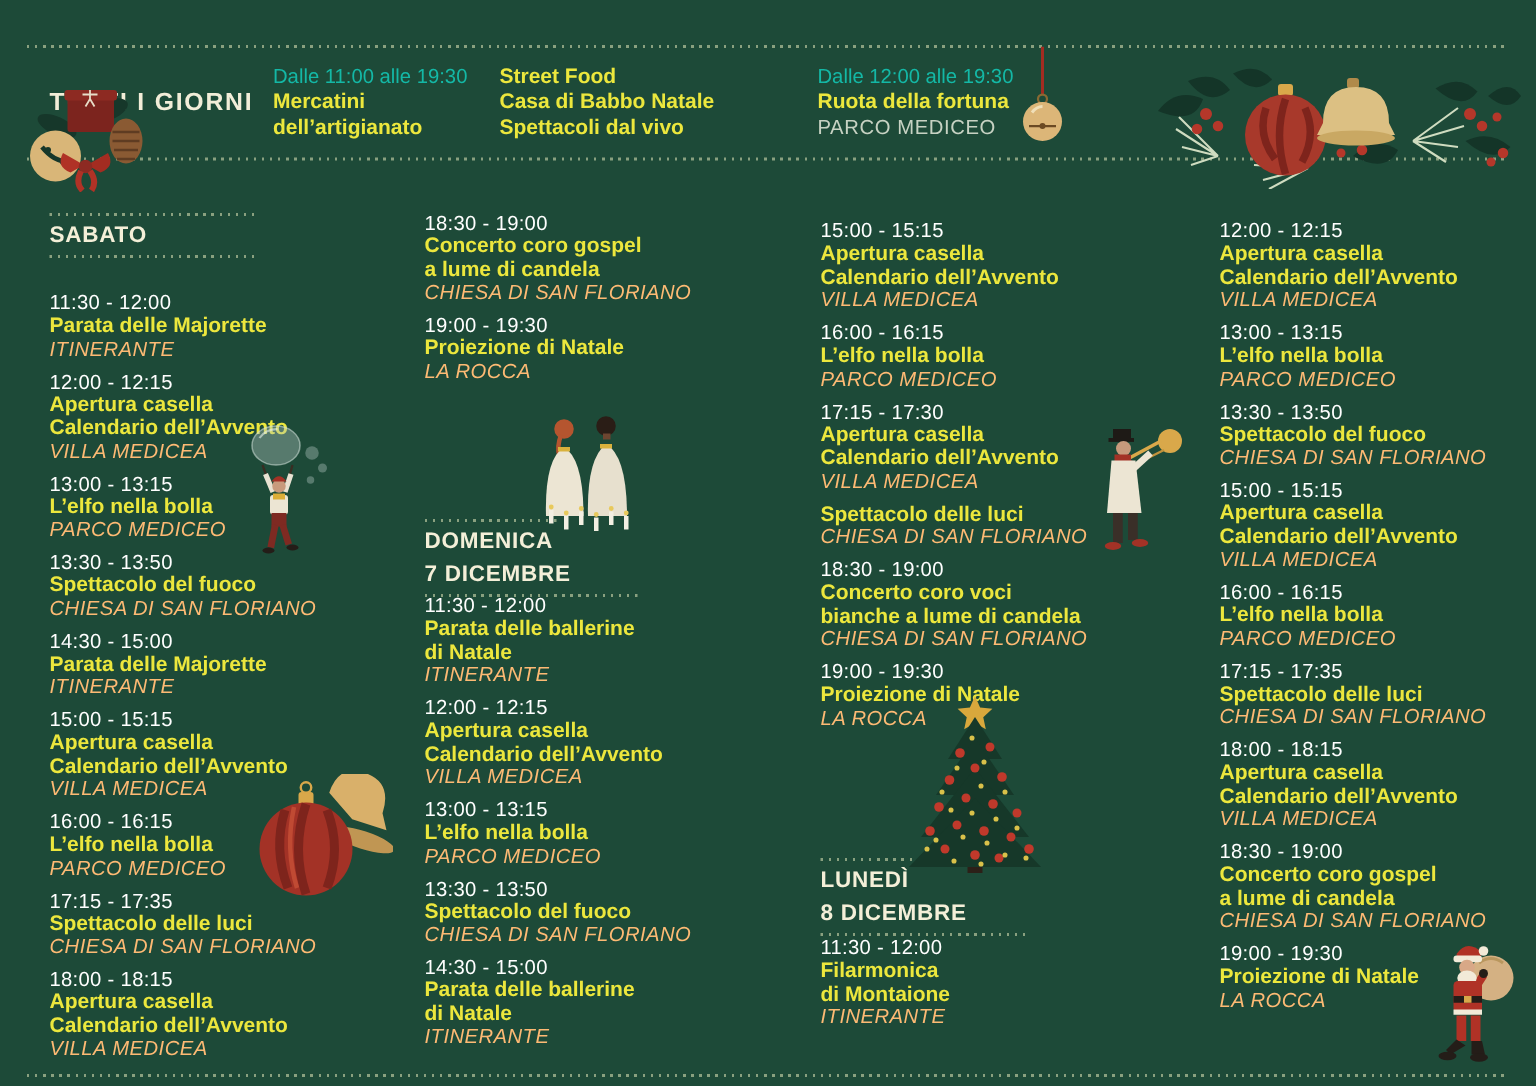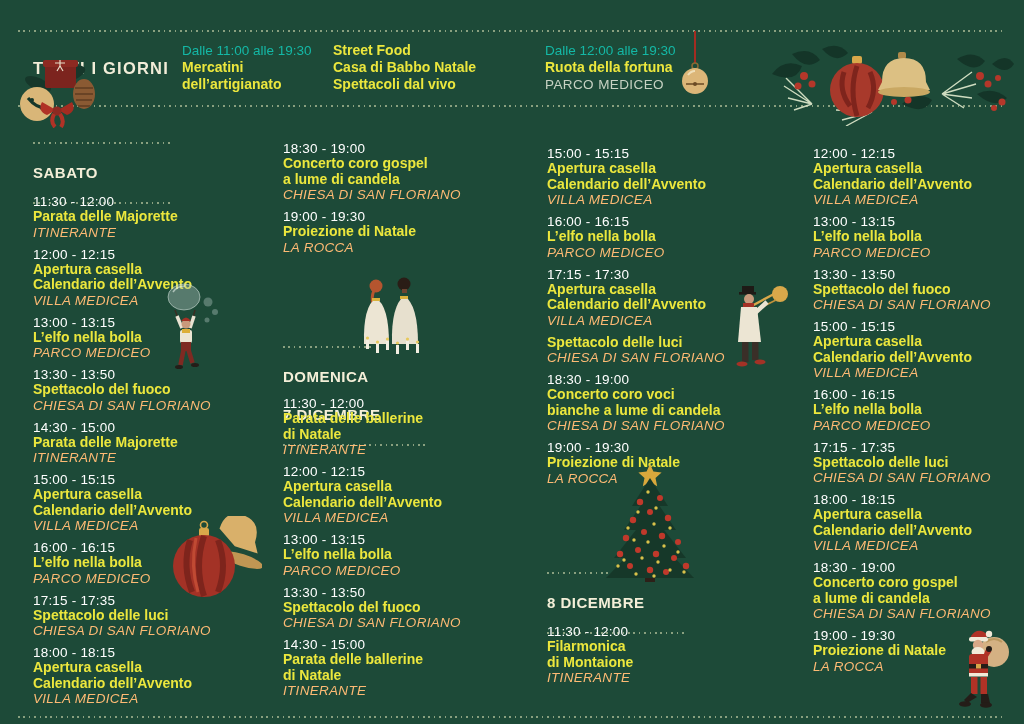--- a/index.html
+++ b/index.html
@@ -19,21 +19,21 @@
   }
   .hdr-group{position:absolute;top:42px;}
   .hdr-time{color:#14b8a6;font-size:13.5px;line-height:17px;}
   .hdr-bold{color:#ece73d;font-size:14px;font-weight:bold;line-height:17px;}
   .hdr-venue{color:#c7d2c3;font-size:13.5px;line-height:17px;letter-spacing:0.4px;}
   .col{position:absolute;top:0;width:234px;}
   .day-head{position:absolute;left:0;width:100%;}
   .dots{height:2px;margin:2px 0;
     background-image:repeating-linear-gradient(90deg, rgba(226,231,186,0.55) 0 1.6px, transparent 1.6px 5.4px);}
   .day-name,.day-date{
-    margin:20px 0;color:#f4efd8;font-size:15px;font-weight:bold;letter-spacing:0.5px;line-height:18px;
+    margin:4px 0;color:#f4efd8;font-size:15px;font-weight:bold;letter-spacing:0.5px;line-height:18px;
   }
   .events{position:absolute;left:0;width:100%;}
   .event{margin-bottom:7px;}
   .ev-time{color:#ffffff;font-size:13.5px;line-height:15px;letter-spacing:0.2px;}
   .ev-title{color:#ece73d;font-size:14px;font-weight:bold;line-height:15.5px;white-space:pre-line;}
   .ev-venue{color:#fdba74;font-size:13.5px;line-height:15px;letter-spacing:0.3px;font-style:italic;}
   .icon{position:absolute;}
 </style>
 </head>
 <body>
@@ -322,20 +322,21 @@
         <div class="ev-venue">CHIESA DI SAN FLORIANO</div>
       </div>
       <div class="event">
         <div class="ev-time">19:00 - 19:30</div>
         <div class="ev-title">Proiezione di Natale</div>
         <div class="ev-venue">LA ROCCA</div>
       </div>
     </div>
   <div class="day-head" style="top:570px;">
     <div class="dots" style="width:68px;"></div>
+    <div class="day-name">LUNEDÌ</div>
     <div class="day-date">8 DICEMBRE</div>
     <div class="dots" style="width:138px;"></div>
   </div>
   <div class="events" style="top:624px;">
       <div class="event">
         <div class="ev-time">11:30 - 12:00</div>
         <div class="ev-title">Filarmonica
 di Montaione</div>
         <div class="ev-venue">ITINERANTE</div>
       </div>

